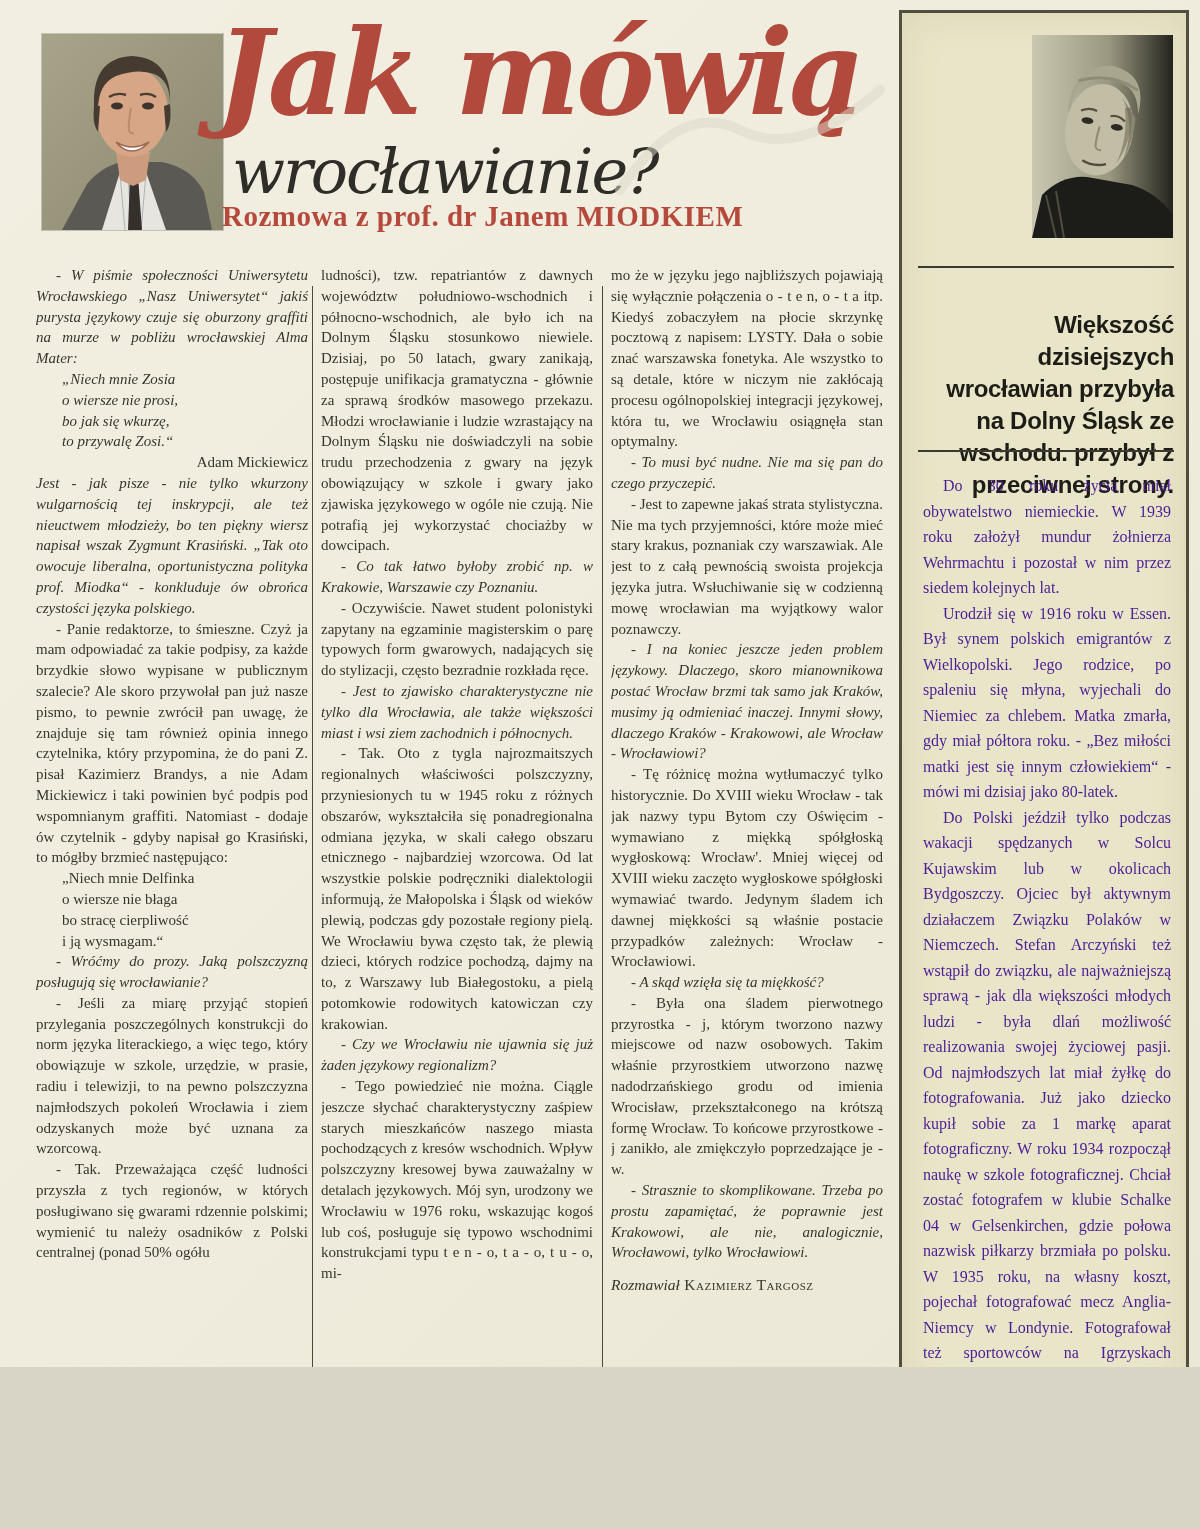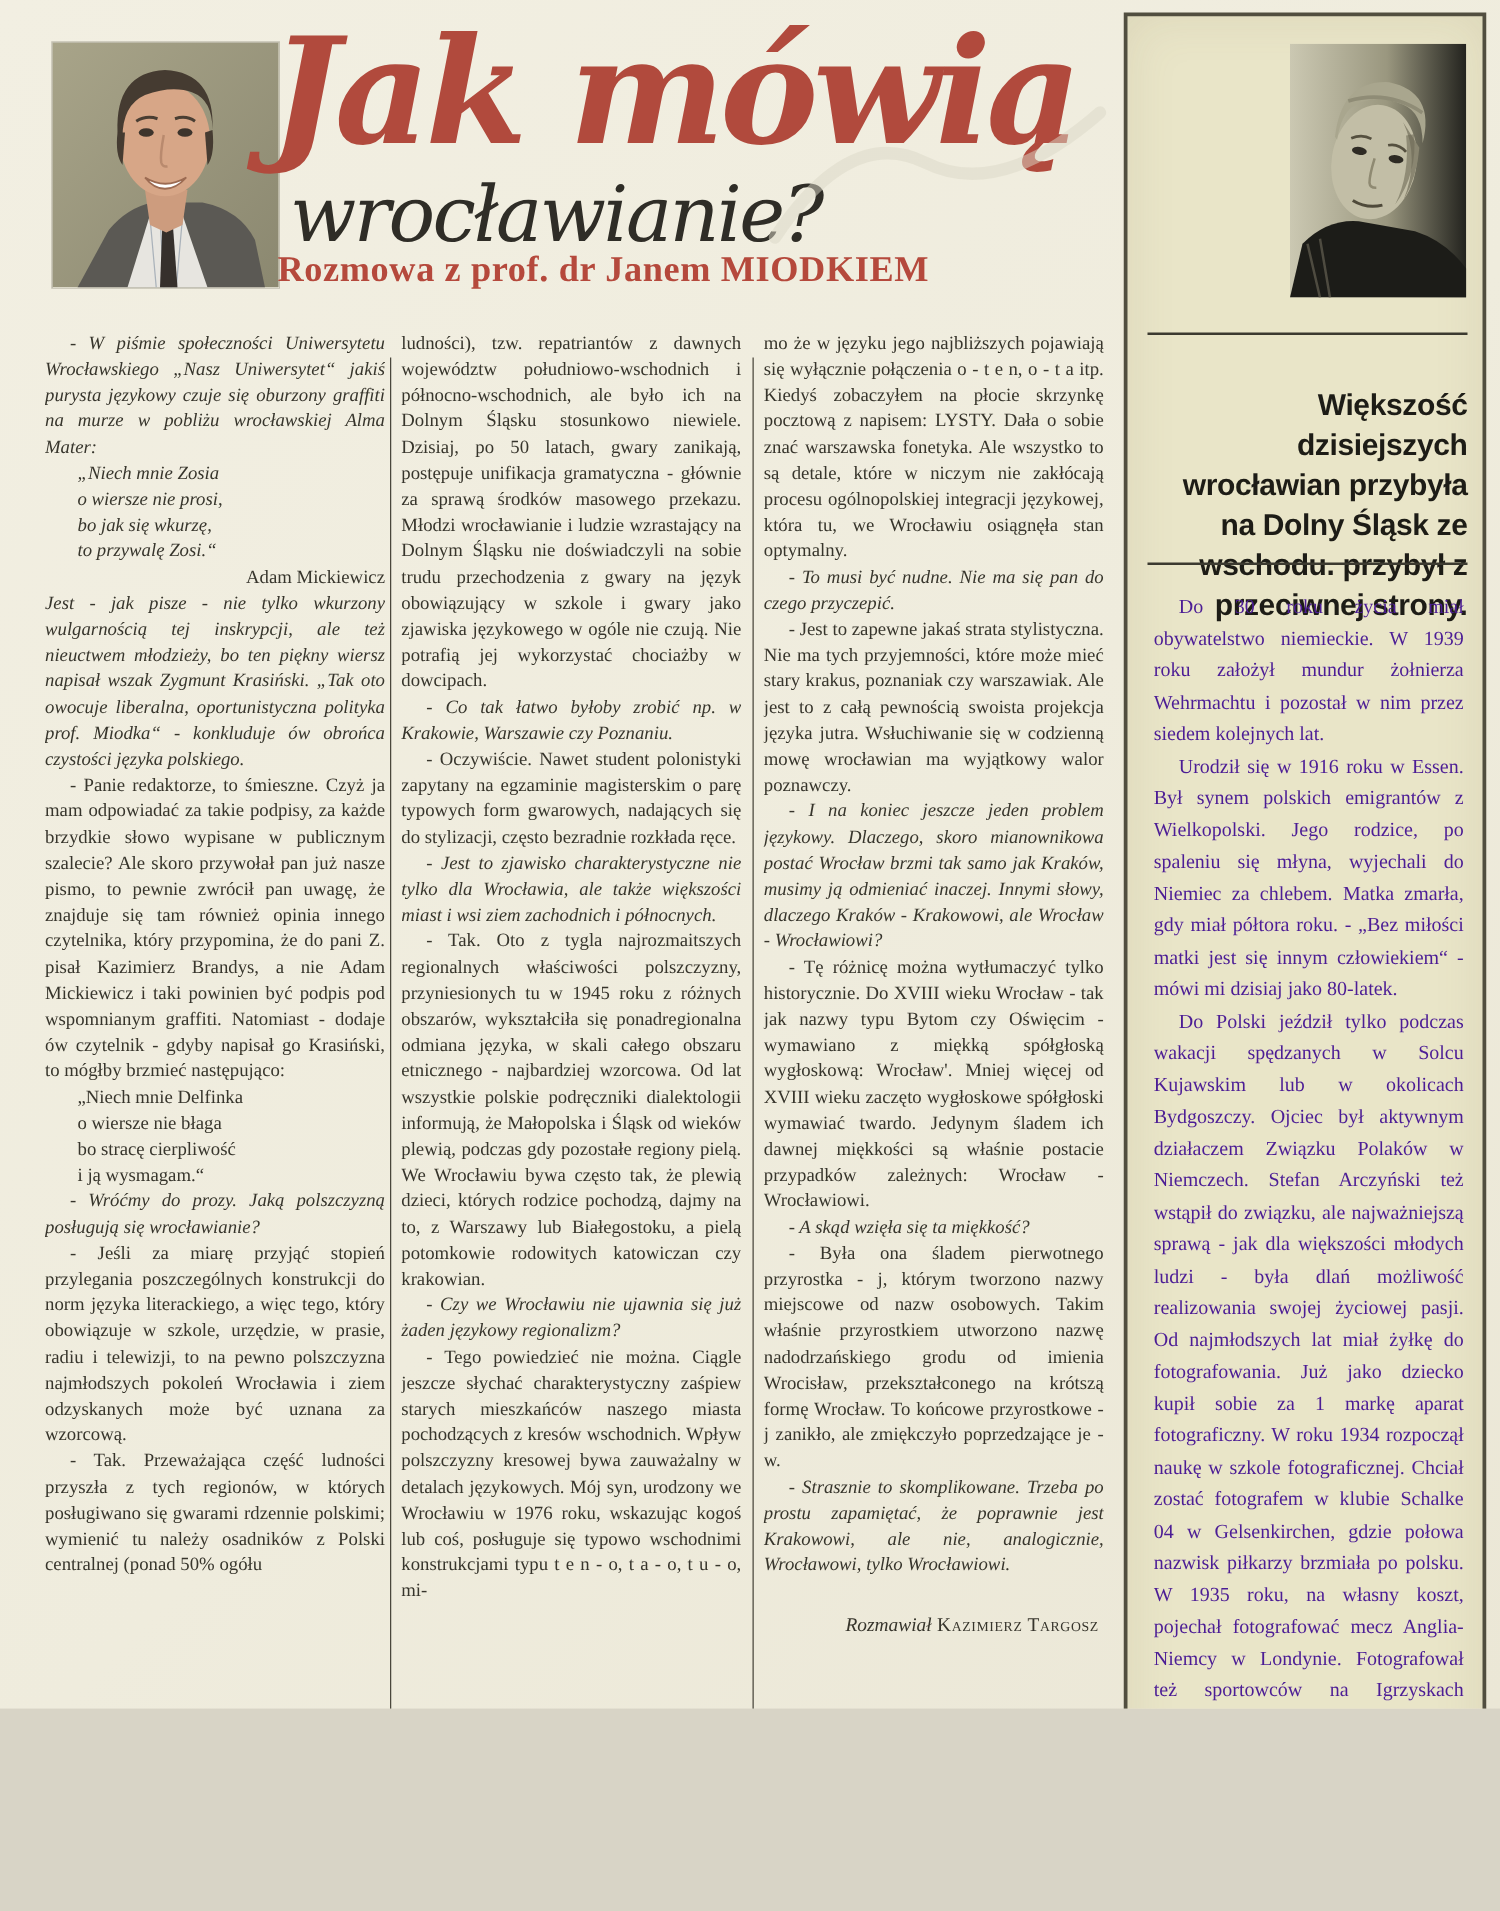--- a/index.html
+++ b/index.html
@@ -26,21 +26,21 @@
   .col { position:absolute; top:265px; width:272px; height:1160px; overflow:hidden;
     font-size:15px; line-height:20.8px; text-align:justify; color:#37352c; }
   #col-1 { left:36px; } #col-2 { left:321px; } #col-3 { left:611px; }
   .vdiv { position:absolute; top:286px; width:1px; height:1148px; background:#4a473c; }
   .vdiv.d1 { left:312px; } .vdiv.d2 { left:602px; }
   .p { margin:0; text-indent:20px; }
   .p.q { font-style:italic; }
   .p.cont { text-indent:0; }
   .p.verse { text-indent:0; padding-left:26px; text-align:left; }
   .p.attrib { text-indent:0; padding-left:92px; text-align:right; }
-  .byline { margin-top:28px; text-align:right; padding-right:4px; font-size:15.5px; }
+  .byline { margin-top:12px; padding-right:4px; font-size:15.5px; }
   .by-prefix { font-style:italic; }
   .by-name { font-variant:small-caps; letter-spacing:.5px; }
   
   .sidebar { position:absolute; left:899px; top:10px; width:290px; height:1433px;
     box-sizing:border-box; background:#e9e5c8; border:3px solid #514e3f;
     border-radius:0 0 18px 0; box-shadow:inset 0 0 40px rgba(120,110,70,.12); }
   .photo-arczynski { position:absolute; top:22px; right:13px; width:141px; height:203px; }
   .photo-arczynski svg { display:block; width:100%; height:100%; }
   .shr { position:absolute; left:16px; right:12px; height:2px; background:#3c3a30; }
   .shr1 { top:253px; } .shr2 { top:437px; }

